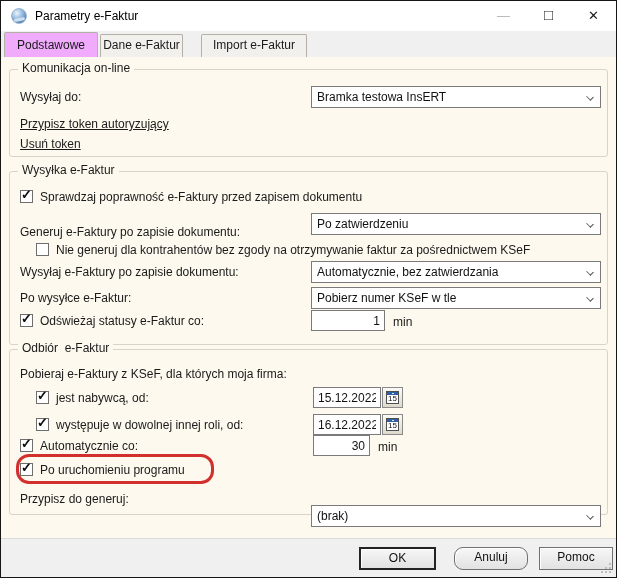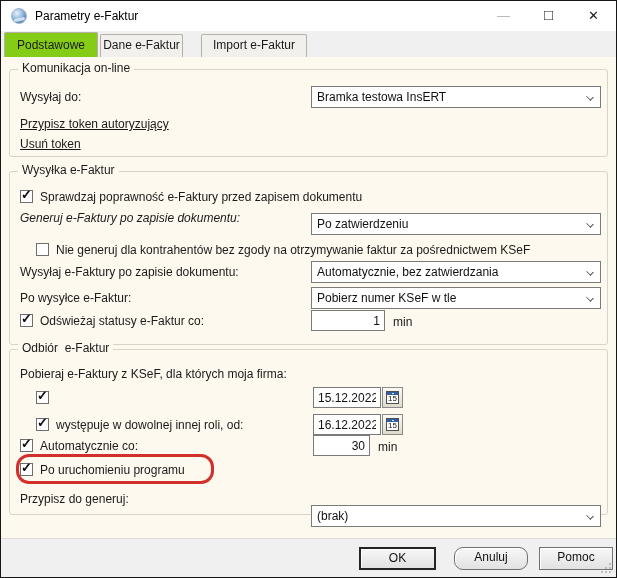--- a/index.html
+++ b/index.html
@@ -28,21 +28,21 @@
   }
   .win-btn.min{left:480px;color:#b3b3b3;}
   .win-btn.max{left:525px;font-size:15px;line-height:28px;}
   .win-btn.close{left:570px;}
   
   .tabstrip{position:absolute;top:30px;left:0;right:0;height:26px;background:#f0f0f0;}
   .tab{
     position:absolute;border:1px solid #b4b0a8;border-bottom:none;
     border-radius:2px 2px 0 0;text-align:center;background:#f1f0ed;color:#1a1a1a;
   }
-  .tab.active{left:3px;top:1px;width:94px;height:25px;line-height:24px;background:#84cc16;z-index:2;}
+  .tab.active{left:3px;top:1px;width:94px;height:25px;line-height:24px;background:#f0abfc;z-index:2;}
   .tab.t2{left:99px;top:3px;width:83px;height:23px;line-height:21px;}
   .tab.t3{left:200px;top:3px;width:106px;height:23px;line-height:21px;}
   
   .group{position:absolute;left:8px;width:599px;border:1px solid #d8d4c7;border-radius:3px;}
   .group-title{
     position:absolute;top:-9px;left:8px;background:#fdf9ee;padding:0 4px;
     white-space:pre;color:#1a1a1a;
   }
   .g1{top:68px;height:88px;}
   .g2{top:170px;height:174px;}
@@ -131,21 +131,21 @@
   </div>
 
   <div class="group g2">
     <span class="group-title">Wysyłka e-Faktur</span>
 
     <span class="cb" style="left:10px;top:18px;">
       <span class="mark">✓</span>
     </span>
     <span class="lbl" style="left:30px;top:15px;">Sprawdzaj poprawność e-Faktury przed zapisem dokumentu</span>
 
-    <span class="lbl" style="left:10px;top:36px;font-style:italic;">Generuj e-Faktury po zapisie dokumentu:</span>
+    <span class="lbl" style="left:10px;top:50px;">Generuj e-Faktury po zapisie dokumentu:</span>
     <div class="dd" style="left:301px;top:41px;width:290px;">
       <span>Po zatwierdzeniu</span>
       <span class="chev"></span>
     </div>
 
     <span class="cb" style="left:26px;top:71px;">
       <span class="mark"></span>
     </span>
     <span class="lbl" style="left:46px;top:68px;">Nie generuj dla kontrahentów bez zgody na otrzymywanie faktur za pośrednictwem KSeF</span>
 
@@ -170,20 +170,21 @@
   </div>
 
   <div class="group g3">
     <span class="group-title">Odbiór  e-Faktur</span>
 
     <span class="lbl" style="left:10px;top:14px;">Pobieraj e-Faktury z KSeF, dla których moja firma:</span>
 
     <span class="cb" style="left:26px;top:41px;">
       <span class="mark">✓</span>
     </span>
+    <span class="lbl" style="left:46px;top:38px;">jest nabywcą, od:</span>
     <input class="inp" style="left: 303px; top: 37px; width: 68px;" value="15.12.2022">
     <span class="calbtn" style="left:372px;top:37px;">
       <span class="calicon">
         <span class="bar"></span>
         <span class="dot"></span>
         <span class="num">15</span>
       </span>
     </span>
 
     <span class="cb" style="left:26px;top:68px;">

